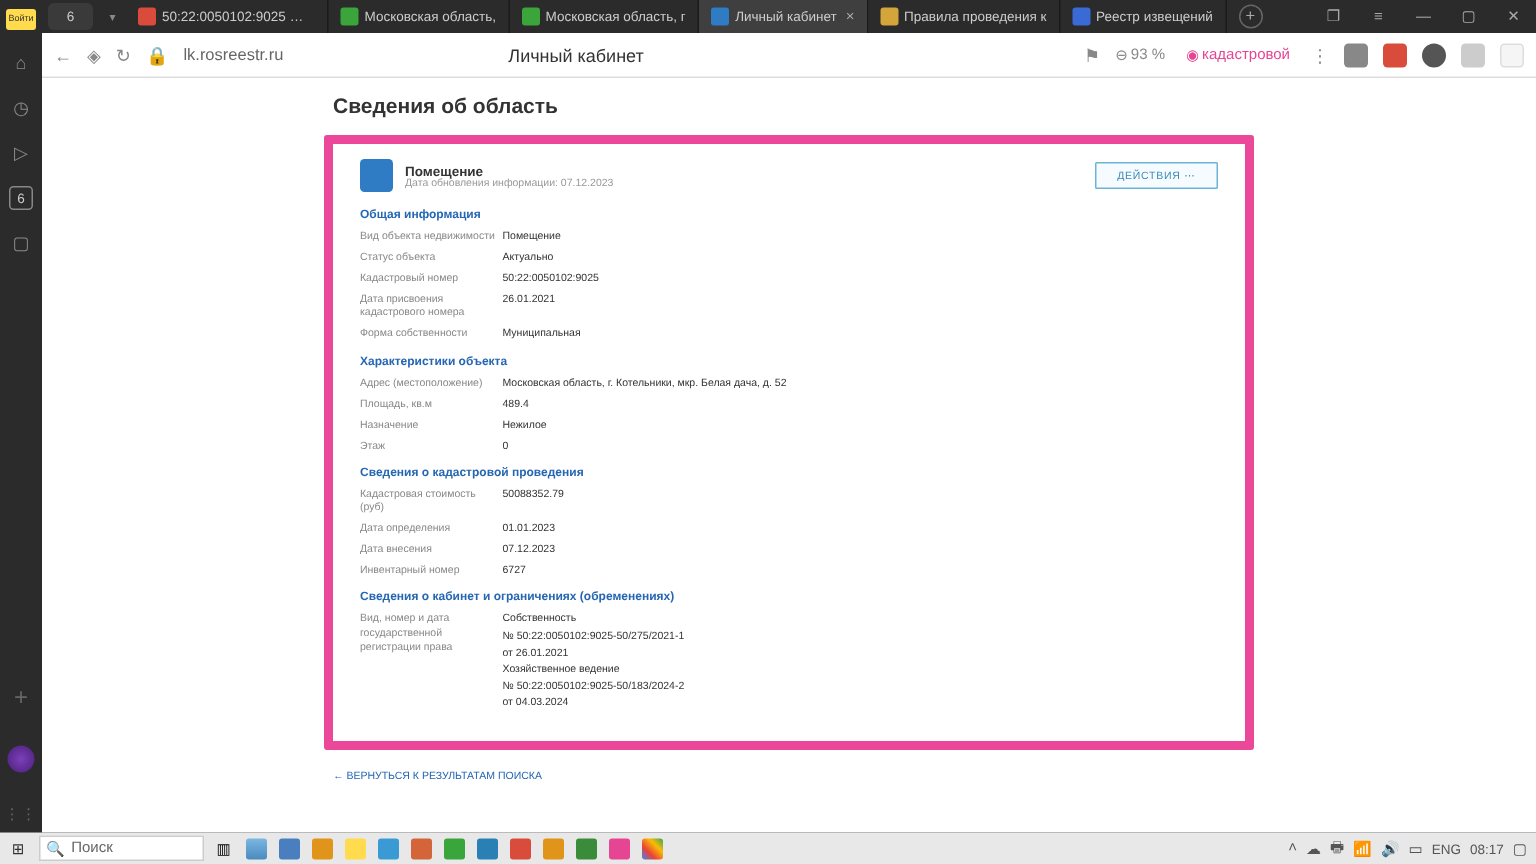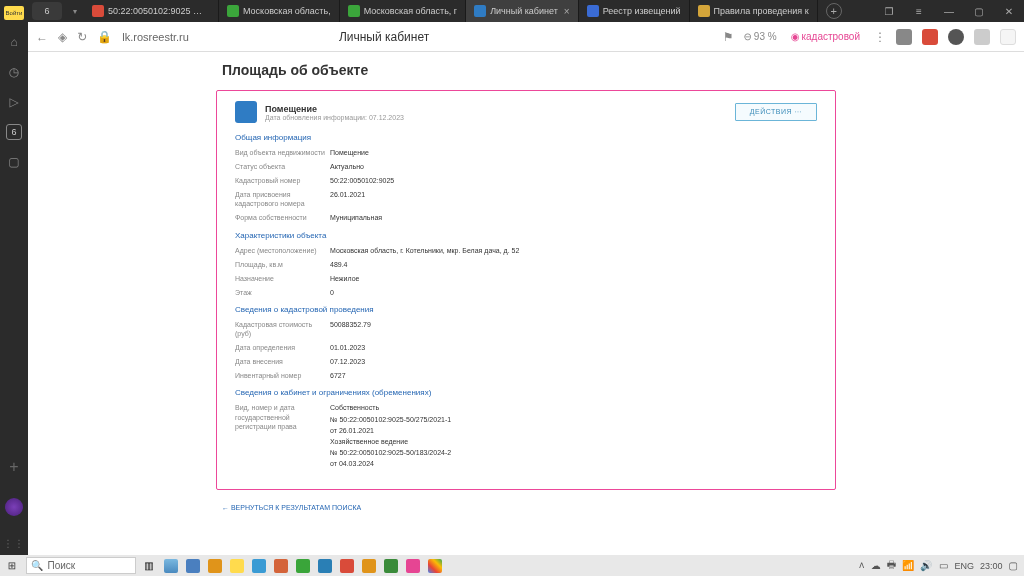--- a/index.html
+++ b/index.html
@@ -37,29 +37,29 @@
 .addr-spacer { flex: 1; }
 .zoom { color: #888; font-size: 10px; display: flex; align-items: center; gap: 2px; }
 .retell { color: #e64593; font-size: 10px; border: 1px solid transparent; padding: 1px 3px; display: flex; align-items: center; gap: 2px; }
 .ext-icon { width: 16px; height: 16px; border-radius: 3px; }
 
 
 .content { position: absolute; left: 28px; top: 52px; right: 0; bottom: 21px; background: #fff; overflow-y: auto; }
 .content-inner { width: 620px; margin: 0 auto; padding: 10px 0 20px; }
 .page-heading { font-size: 14px; color: #333; margin-bottom: 12px; padding-left: 6px; }
 
-.card { border: 1px solid #ec4899; border-radius: 2px; padding: 10px 18px 14px; font-size: 8px; }
+.card { border: 6px solid #ec4899; border-radius: 2px; padding: 10px 18px 14px; font-size: 8px; }
 .card-header { display: flex; align-items: center; gap: 8px; margin-bottom: 10px; }
 .obj-icon { width: 22px; height: 22px; background: #2f7cc4; border-radius: 3px; }
 .obj-title { flex: 1; }
 .obj-title h3 { font-size: 9px; color: #333; font-weight: bold; }
 .obj-title .sub { font-size: 7px; color: #999; }
 .action-btn { border: 1px solid #6bb5d8; color: #3a8bb8; background: #f5fbfe; padding: 4px 14px; font-size: 7px; border-radius: 1px; letter-spacing: 0.5px; }
 
-.section-title { color: #2566b3; font-size: 8px; font-weight: normal; margin: 8px 0 6px; }
+.section-title { color: #2566b3; font-size: 8px; font-weight: bold; margin: 8px 0 6px; }
 .row { display: flex; margin-bottom: 5px; }
 .row .label { width: 95px; color: #888; font-size: 7px; line-height: 1.3; }
 .row .value { color: #333; font-size: 7px; line-height: 1.3; flex: 1; }
 .row .value .sub-val { display: block; margin-bottom: 2px; }
 
 .back-link { color: #2566b3; font-size: 7px; margin-top: 14px; padding-left: 6px; }
 .back-link::before { content: "← "; }
 
 
 .taskbar { position: absolute; left: 0; right: 0; bottom: 0; height: 21px; background: #e8e8e8; display: flex; align-items: center; font-size: 10px; }
@@ -100,27 +100,27 @@
   </div>
   <div class="tab" style="max-width:135px">
     <div class="tab-favicon" style="background:#3ba53b"></div>
     <span class="tab-title">Московская область, г</span>
   </div>
   <div class="tab active" style="max-width:125px">
     <div class="tab-favicon" style="background:#2f7cc4"></div>
     <span class="tab-title">Личный кабинет</span>
     <span class="tab-close">×</span>
   </div>
+  <div class="tab" style="max-width:135px">
+    <div class="tab-favicon" style="background:#d4a53a"></div>
+    <span class="tab-title">Правила проведения к</span>
+  </div>
   <div class="tab" style="max-width:120px">
     <div class="tab-favicon" style="background:#3a6bd4"></div>
     <span class="tab-title">Реестр извещений</span>
-  </div>
-  <div class="tab" style="max-width:135px">
-    <div class="tab-favicon" style="background:#d4a53a"></div>
-    <span class="tab-title">Правила проведения к</span>
   </div>
 
   <div class="tab-new">
       <div class="circ">+</div>
     </div>
 
   <div class="win-controls">
     <div>❐</div>
     <div>≡</div>
     <div>—</div>
@@ -143,21 +143,21 @@
   <span class="addr-icon">⋮</span>
   <div class="ext-icon" style="background:#888"></div>
   <div class="ext-icon" style="background:#d94b3a"></div>
   <div class="ext-icon" style="background:#555;border-radius:50%"></div>
   <div class="ext-icon" style="background:#ccc"></div>
   <div class="ext-icon" style="background:#f5f5f5;border:1px solid #ddd"></div>
 </div>
 
 <div class="content">
   <div class="content-inner">
-    <h2 class="page-heading">Площадь об объекте</h2>
+    <h2 class="page-heading">Сведения об область</h2>
 
     <div class="card">
       <div class="card-header">
         <div class="obj-icon"></div>
         <div class="obj-title">
           <h3>Помещение</h3>
           <div class="sub">Дата обновления информации: 07.12.2023</div>
         </div>
         <button class="action-btn">ДЕЙСТВИЯ  ⋯</button>
       </div>
@@ -293,16 +293,16 @@
       <div class="ico" style="background:linear-gradient(45deg,#4285f4,#ea4335,#fbbc05,#34a853)"></div>
     </div>
   <div class="tray">
     <span class="ti">˄</span>
     <span class="ti">☁</span>
     <span class="ti">🖶</span>
     <span class="ti">📶</span>
     <span class="ti">🔊</span>
     <span class="ti">▭</span>
     <span>ENG</span>
-    <span>23:00</span>
+    <span>08:17</span>
     <span class="ti">▢</span>
   </div>
 </div>
 
 </body></html>

